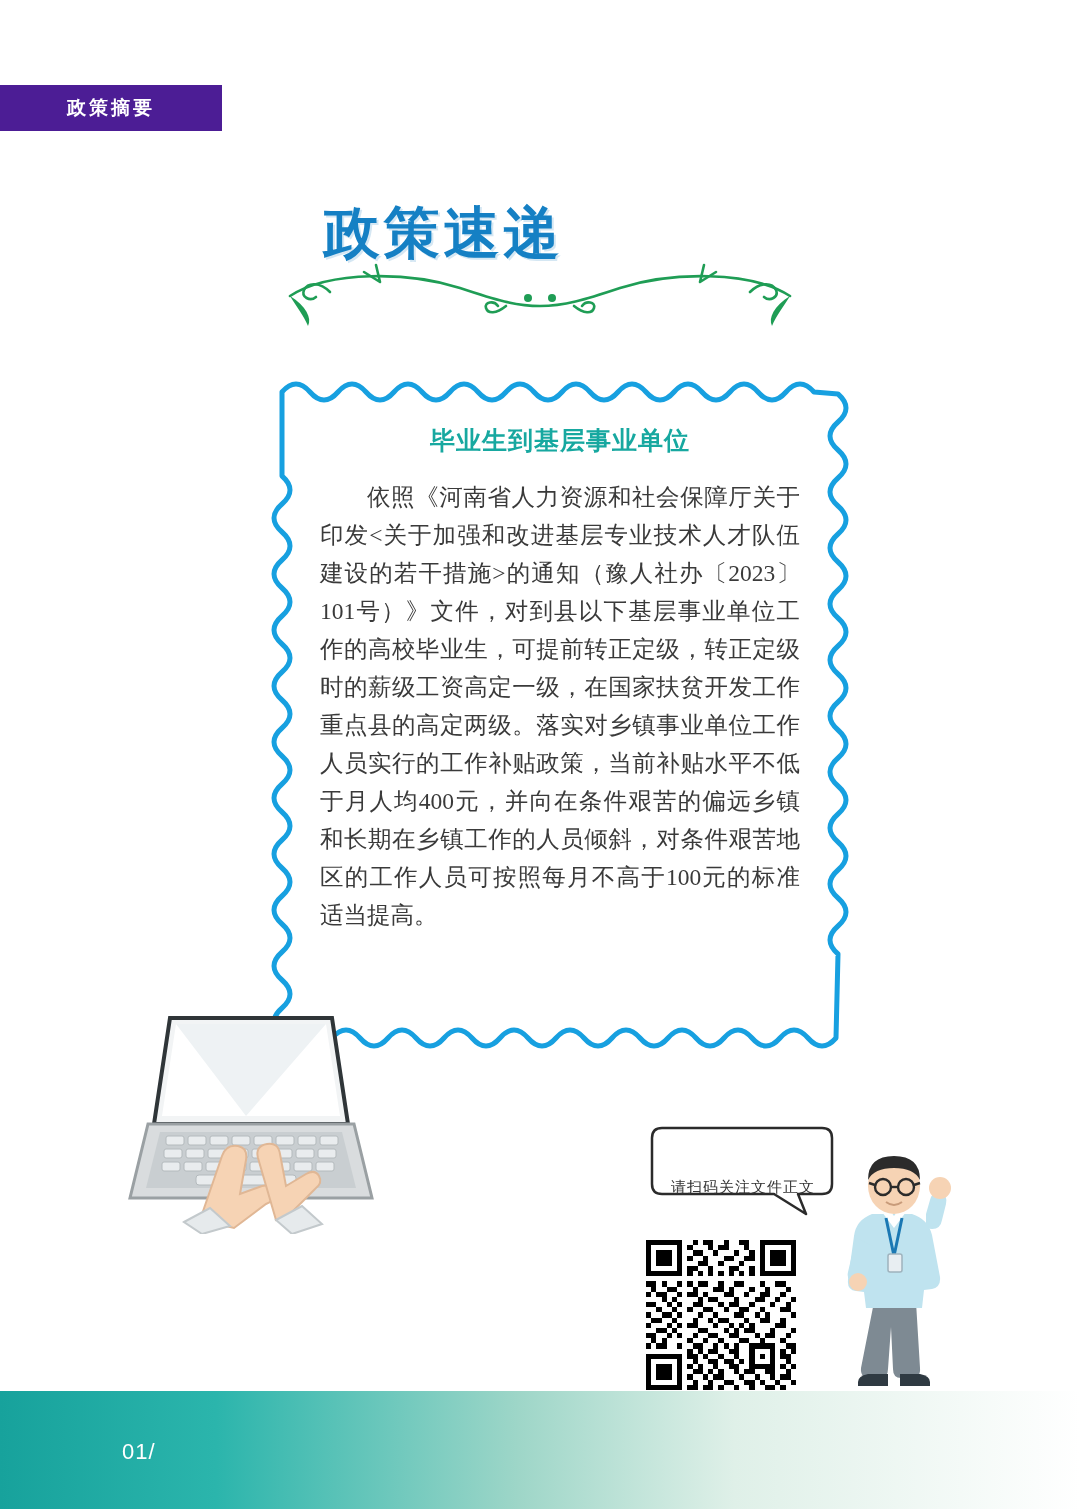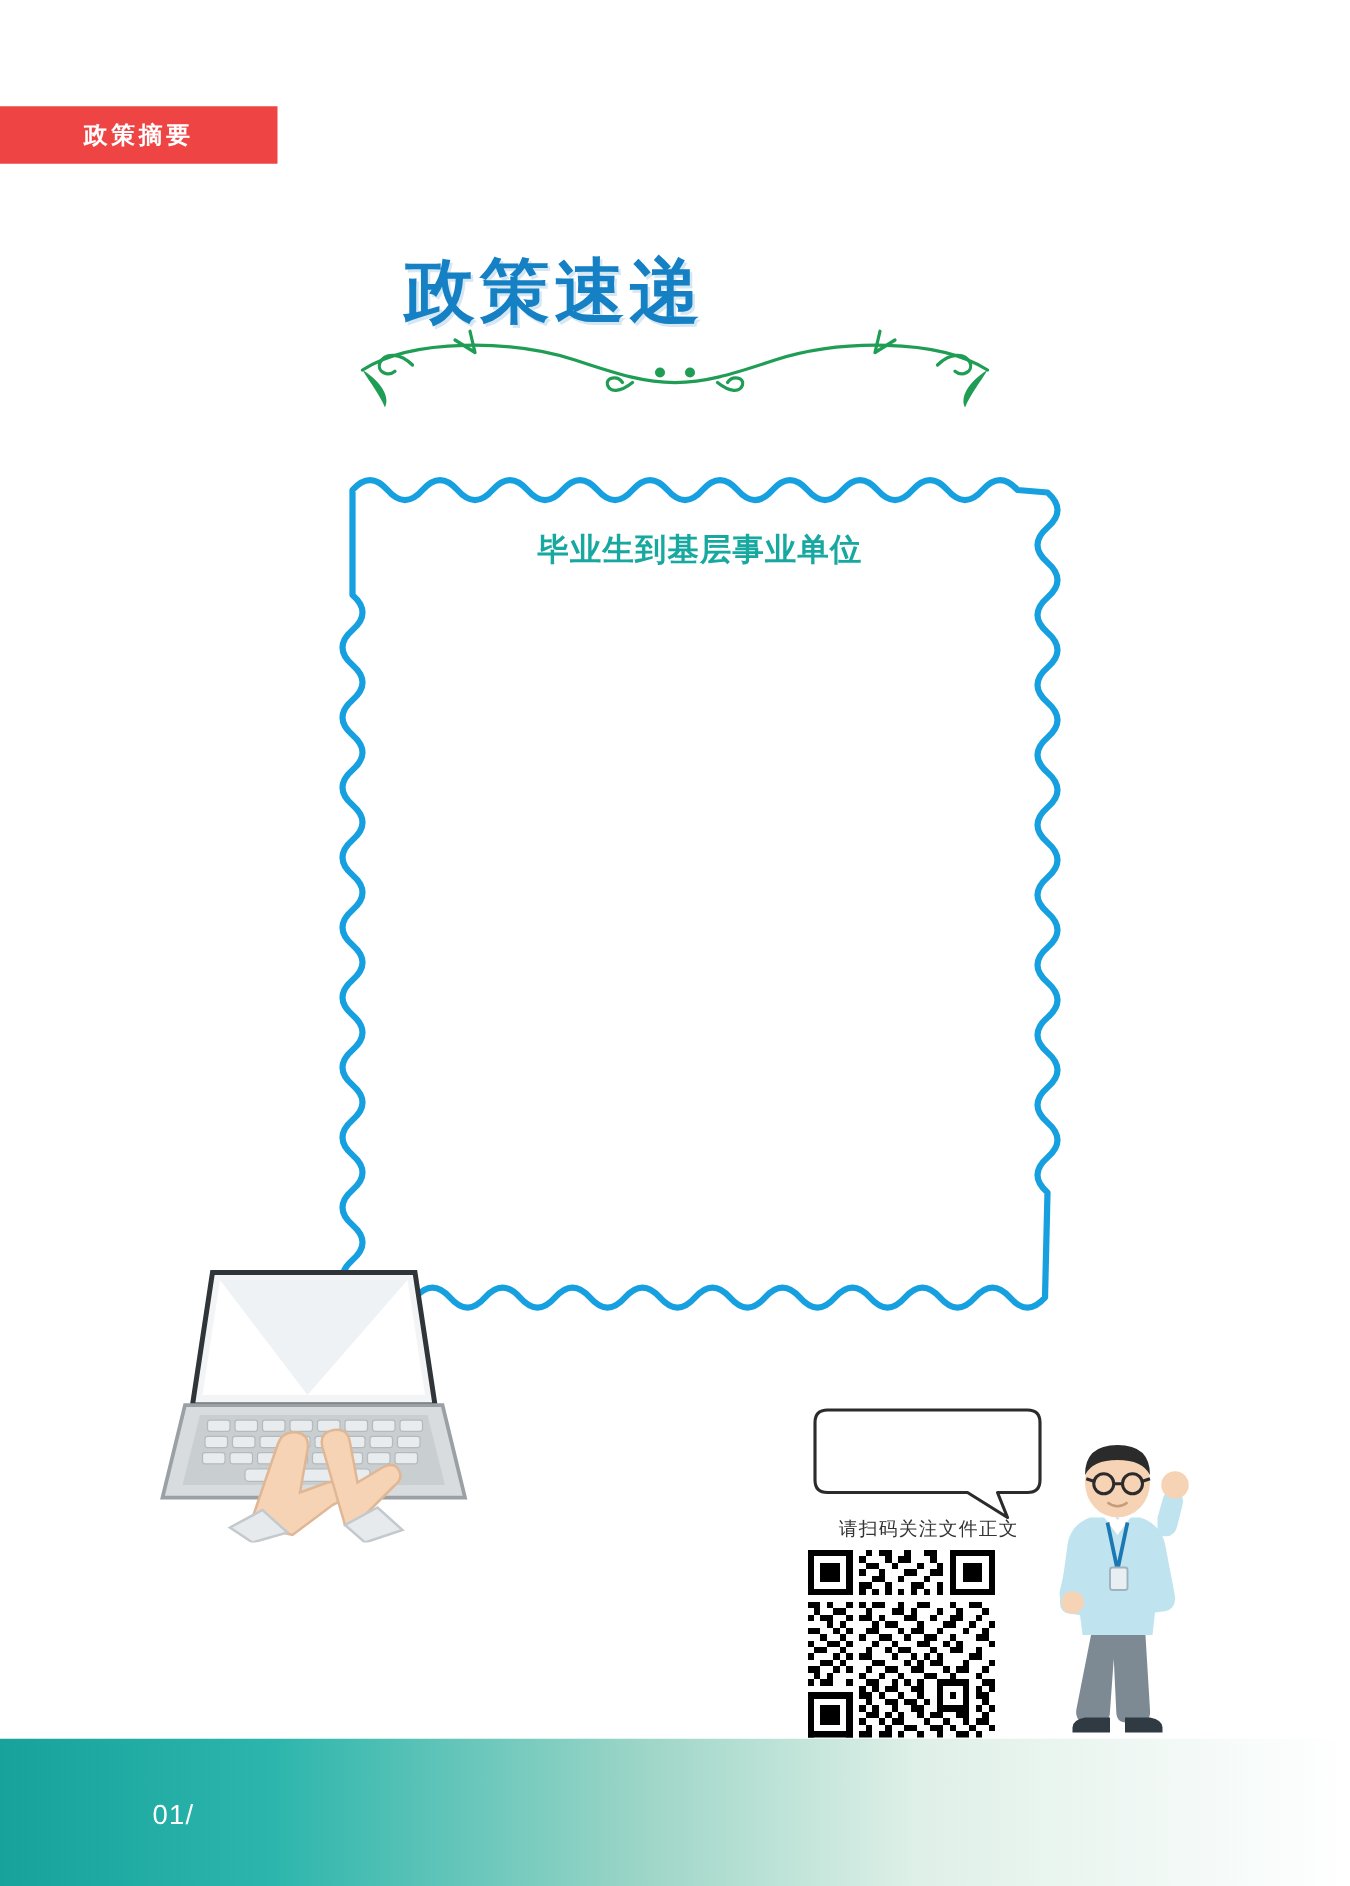--- a/index.html
+++ b/index.html
@@ -15,21 +15,21 @@
     overflow: hidden;
   }
 
   
   .top-tab {
     position: absolute;
     left: 0;
     top: 85px;
     width: 222px;
     height: 46px;
-    background: #ef4444;
+    background: #4c1d95;
     display: flex;
     align-items: center;
     justify-content: center;
   }
   .top-tab-label {
     color: #ffffff;
     font-size: 19px;
     letter-spacing: 3px;
     font-weight: 700;
     font-family: "Liberation Serif", serif;
@@ -116,21 +116,21 @@
   .bubble {
     position: absolute;
     left: 648px;
     top: 1124px;
     width: 188px;
     height: 92px;
   }
   .bubble-text {
     position: absolute;
     left: 660px;
-    top: 1214px;
+    top: 1178px;
     width: 166px;
     text-align: center;
     font-size: 15px;
     color: #333;
     letter-spacing: 1px;
     font-family: "Liberation Serif", serif;
   }
   .person {
     position: absolute;
     left: 828px;
@@ -203,20 +203,21 @@
              L14,666
              q-16,-14 0,-28 q16,-14 0,-28 q-16,-14 0,-28 q16,-14 0,-28 q-16,-14 0,-28 q16,-14 0,-28
              q-16,-14 0,-28 q16,-14 0,-28 q-16,-14 0,-28 q16,-14 0,-28 q-16,-14 0,-28 q16,-14 0,-28
              q-16,-14 0,-28 q16,-14 0,-28 q-16,-14 0,-28 q16,-14 0,-28 q-16,-14 0,-28 q16,-14 0,-28
              q-16,-14 0,-28 q16,-14 0,-28 Z" fill="none" stroke="#17a0e0" stroke-width="5" stroke-linejoin="round"></path>
   </svg>
   <div class="card-inner">
     <div class="card-title">
       <div>毕业生到基层事业单位</div>
     </div>
+    <div class="card-body">依照《河南省人力资源和社会保障厅关于印发&lt;关于加强和改进基层专业技术人才队伍建设的若干措施&gt;的通知（豫人社办〔2023〕101号）》文件，对到县以下基层事业单位工作的高校毕业生，可提前转正定级，转正定级时的薪级工资高定一级，在国家扶贫开发工作重点县的高定两级。落实对乡镇事业单位工作人员实行的工作补贴政策，当前补贴水平不低于月人均400元，并向在条件艰苦的偏远乡镇和长期在乡镇工作的人员倾斜，对条件艰苦地区的工作人员可按照每月不高于100元的标准适当提高。</div>
   </div>
 </div>
 
 <svg class="laptop" viewBox="0 0 252 222">
 
   <path d="M44,6 L206,6 L222,112 L28,112 Z" fill="#f2f4f5" stroke="#2f3538" stroke-width="4"></path>
   <path d="M50,12 L200,12 L214,104 L36,104 Z" fill="#ffffff"></path>
   <path d="M50,12 L200,12 L120,104 Z" fill="#eef2f4"></path>
 
   <path d="M22,112 L228,112 L246,186 L4,186 Z" fill="#d9dcde" stroke="#9aa0a3" stroke-width="3"></path>

